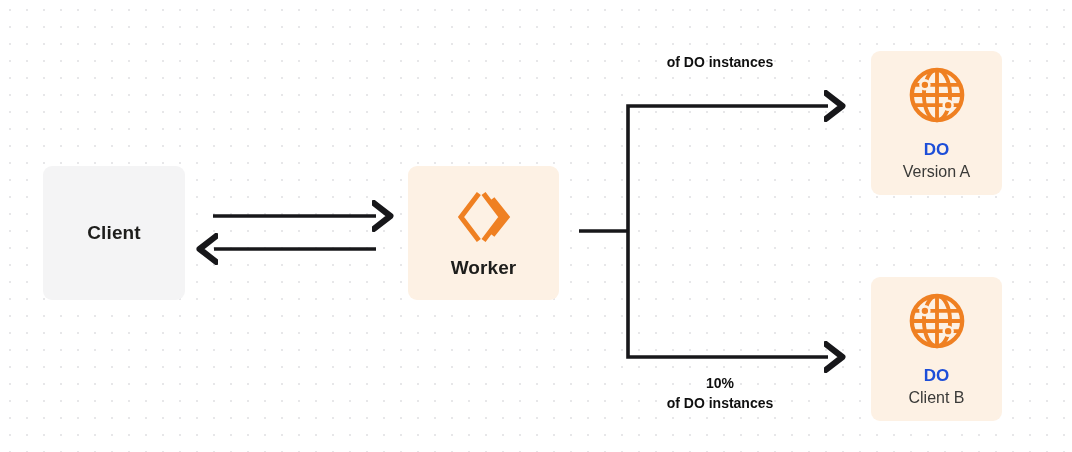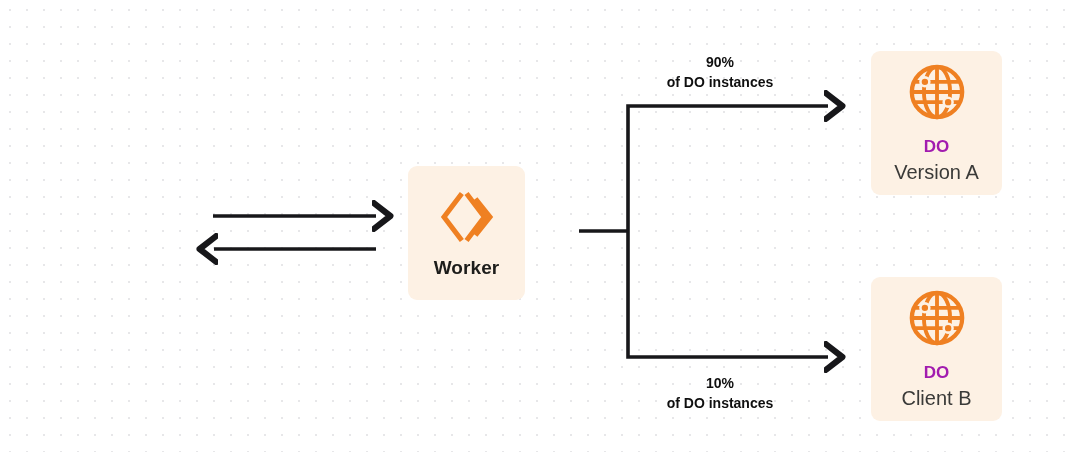--- a/index.html
+++ b/index.html
@@ -38,21 +38,21 @@
     left: 43px;
     top: 166px;
     width: 142px;
     height: 134px;
     background-color: #f4f4f5;
   }
 
   .node-worker {
     left: 408px;
     top: 166px;
-    width: 117px;
+    width: 151px;
     height: 134px;
     background-color: #fdf1e4;
   }
 
   .node-do-a {
     left: 871px;
     top: 51px;
     width: 131px;
     height: 144px;
     background-color: #fdf1e4;
@@ -70,26 +70,26 @@
     font-size: 19px;
     font-weight: bold;
     color: #1d1d1b;
     letter-spacing: 0.1px;
     line-height: 1.15;
   }
 
   .node-title-sm {
     font-size: 17px;
     font-weight: bold;
-    color: #a21caf;
+    color: #1d4ed8;
     line-height: 1.15;
   }
 
   .node-sub {
-    font-size: 20px;
+    font-size: 16px;
     font-weight: normal;
     color: #3a3a38;
     line-height: 1.25;
     margin-top: 3px;
   }
 
   .icon-worker {
     width: 60px;
     height: 60px;
     margin-bottom: 10px;
@@ -163,29 +163,31 @@
     <g>
       <path d="M628,231 L628,106 L828,106" stroke="#17171a" stroke-width="3.6" fill="none" stroke-linecap="butt" stroke-linejoin="miter" marker-end="url(#arrowR)"></path>
     </g>
 
     <g>
       <path d="M628,231 L628,357 L828,357" stroke="#17171a" stroke-width="3.6" fill="none" stroke-linecap="butt" stroke-linejoin="miter" marker-end="url(#arrowR)"></path>
     </g>
   </svg>
 
   <div class="edge-label label-90">
-    <div>90%</div>
     <div>of DO instances</div>
   </div>
 
   <div class="edge-label label-10">
     <div>10%</div>
     <div>of DO instances</div>
   </div>
 
+  <div class="node node-client">
+    <div class="node-title">Client</div>
+  </div>
 
   <div class="node node-worker">
     <span class="icon-worker">
       <svg viewBox="0 0 64 64" width="60" height="60">
 
         <path d="M26.5 7 L7.5 32 L26.5 57" fill="none" stroke="#ef8022" stroke-width="5.4" stroke-linejoin="miter" stroke-linecap="butt"></path>
 
         <path d="M31.5 7 L50.5 32 L31.5 57" fill="none" stroke="#ef8022" stroke-width="5.4" stroke-linejoin="miter" stroke-linecap="butt"></path>
 
         <path d="M41.0 12.5 L56.5 32 L41.0 51.5" fill="none" stroke="#ef8022" stroke-width="5.4" stroke-linejoin="miter" stroke-linecap="butt"></path>

